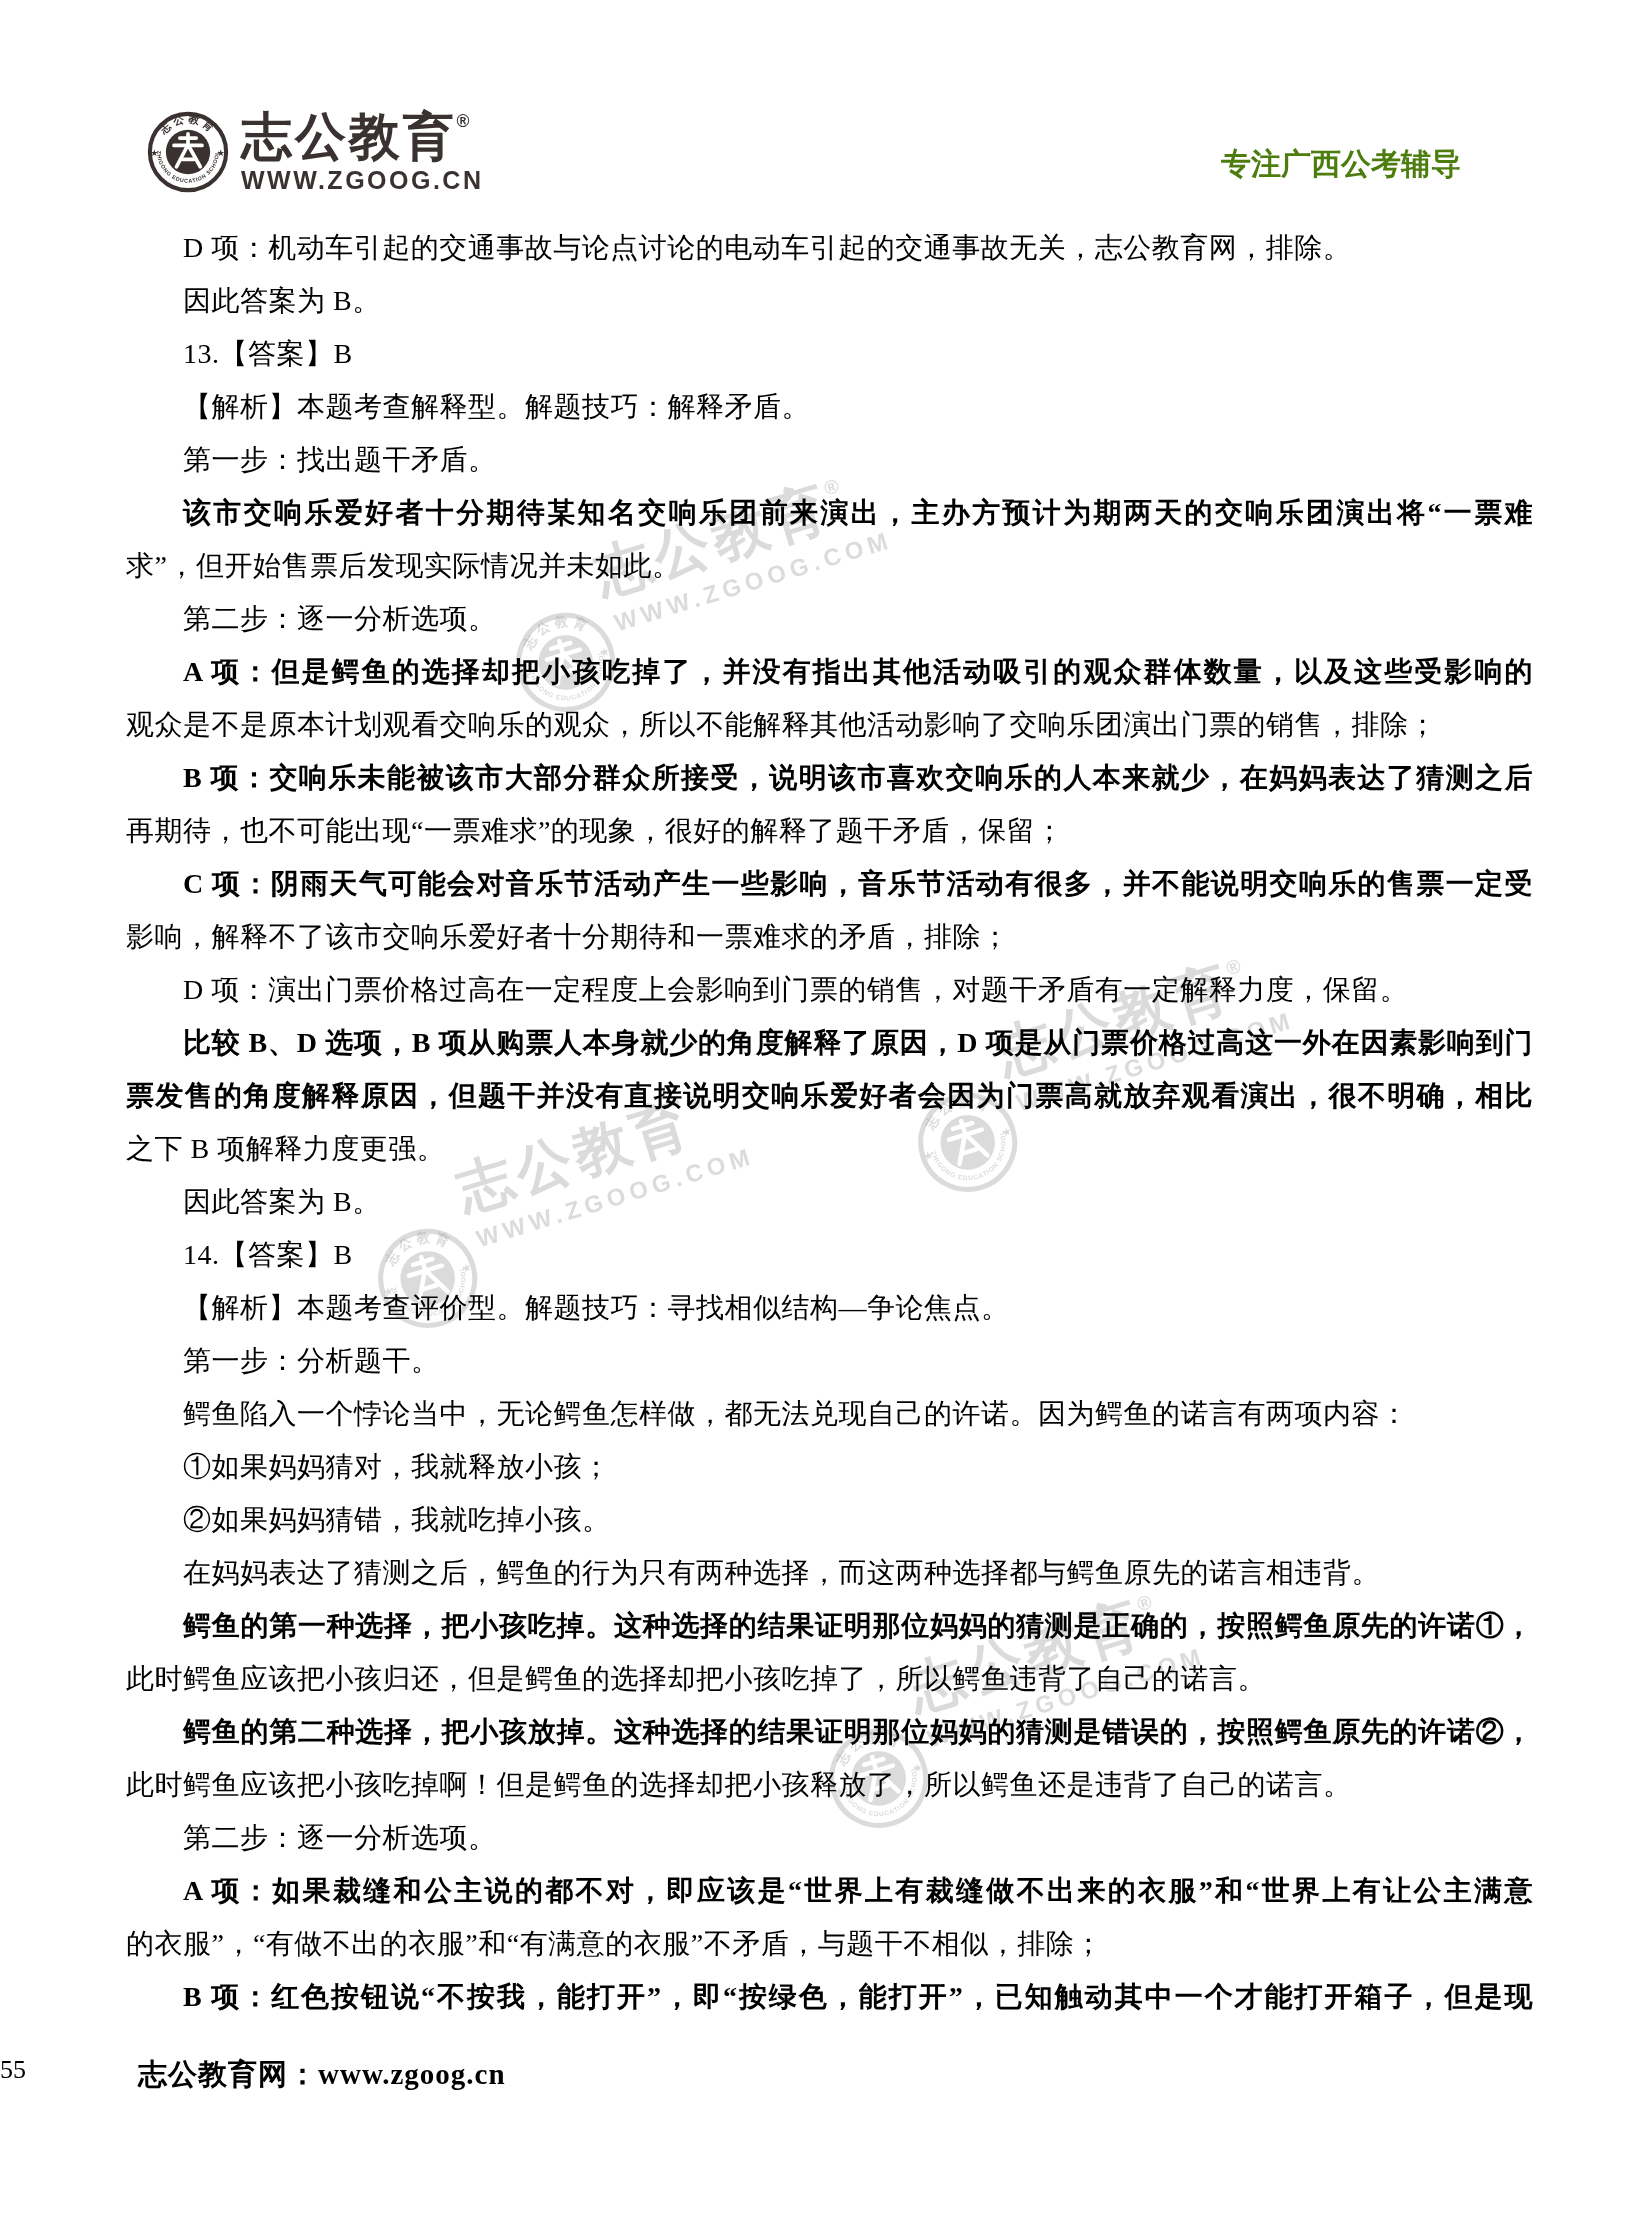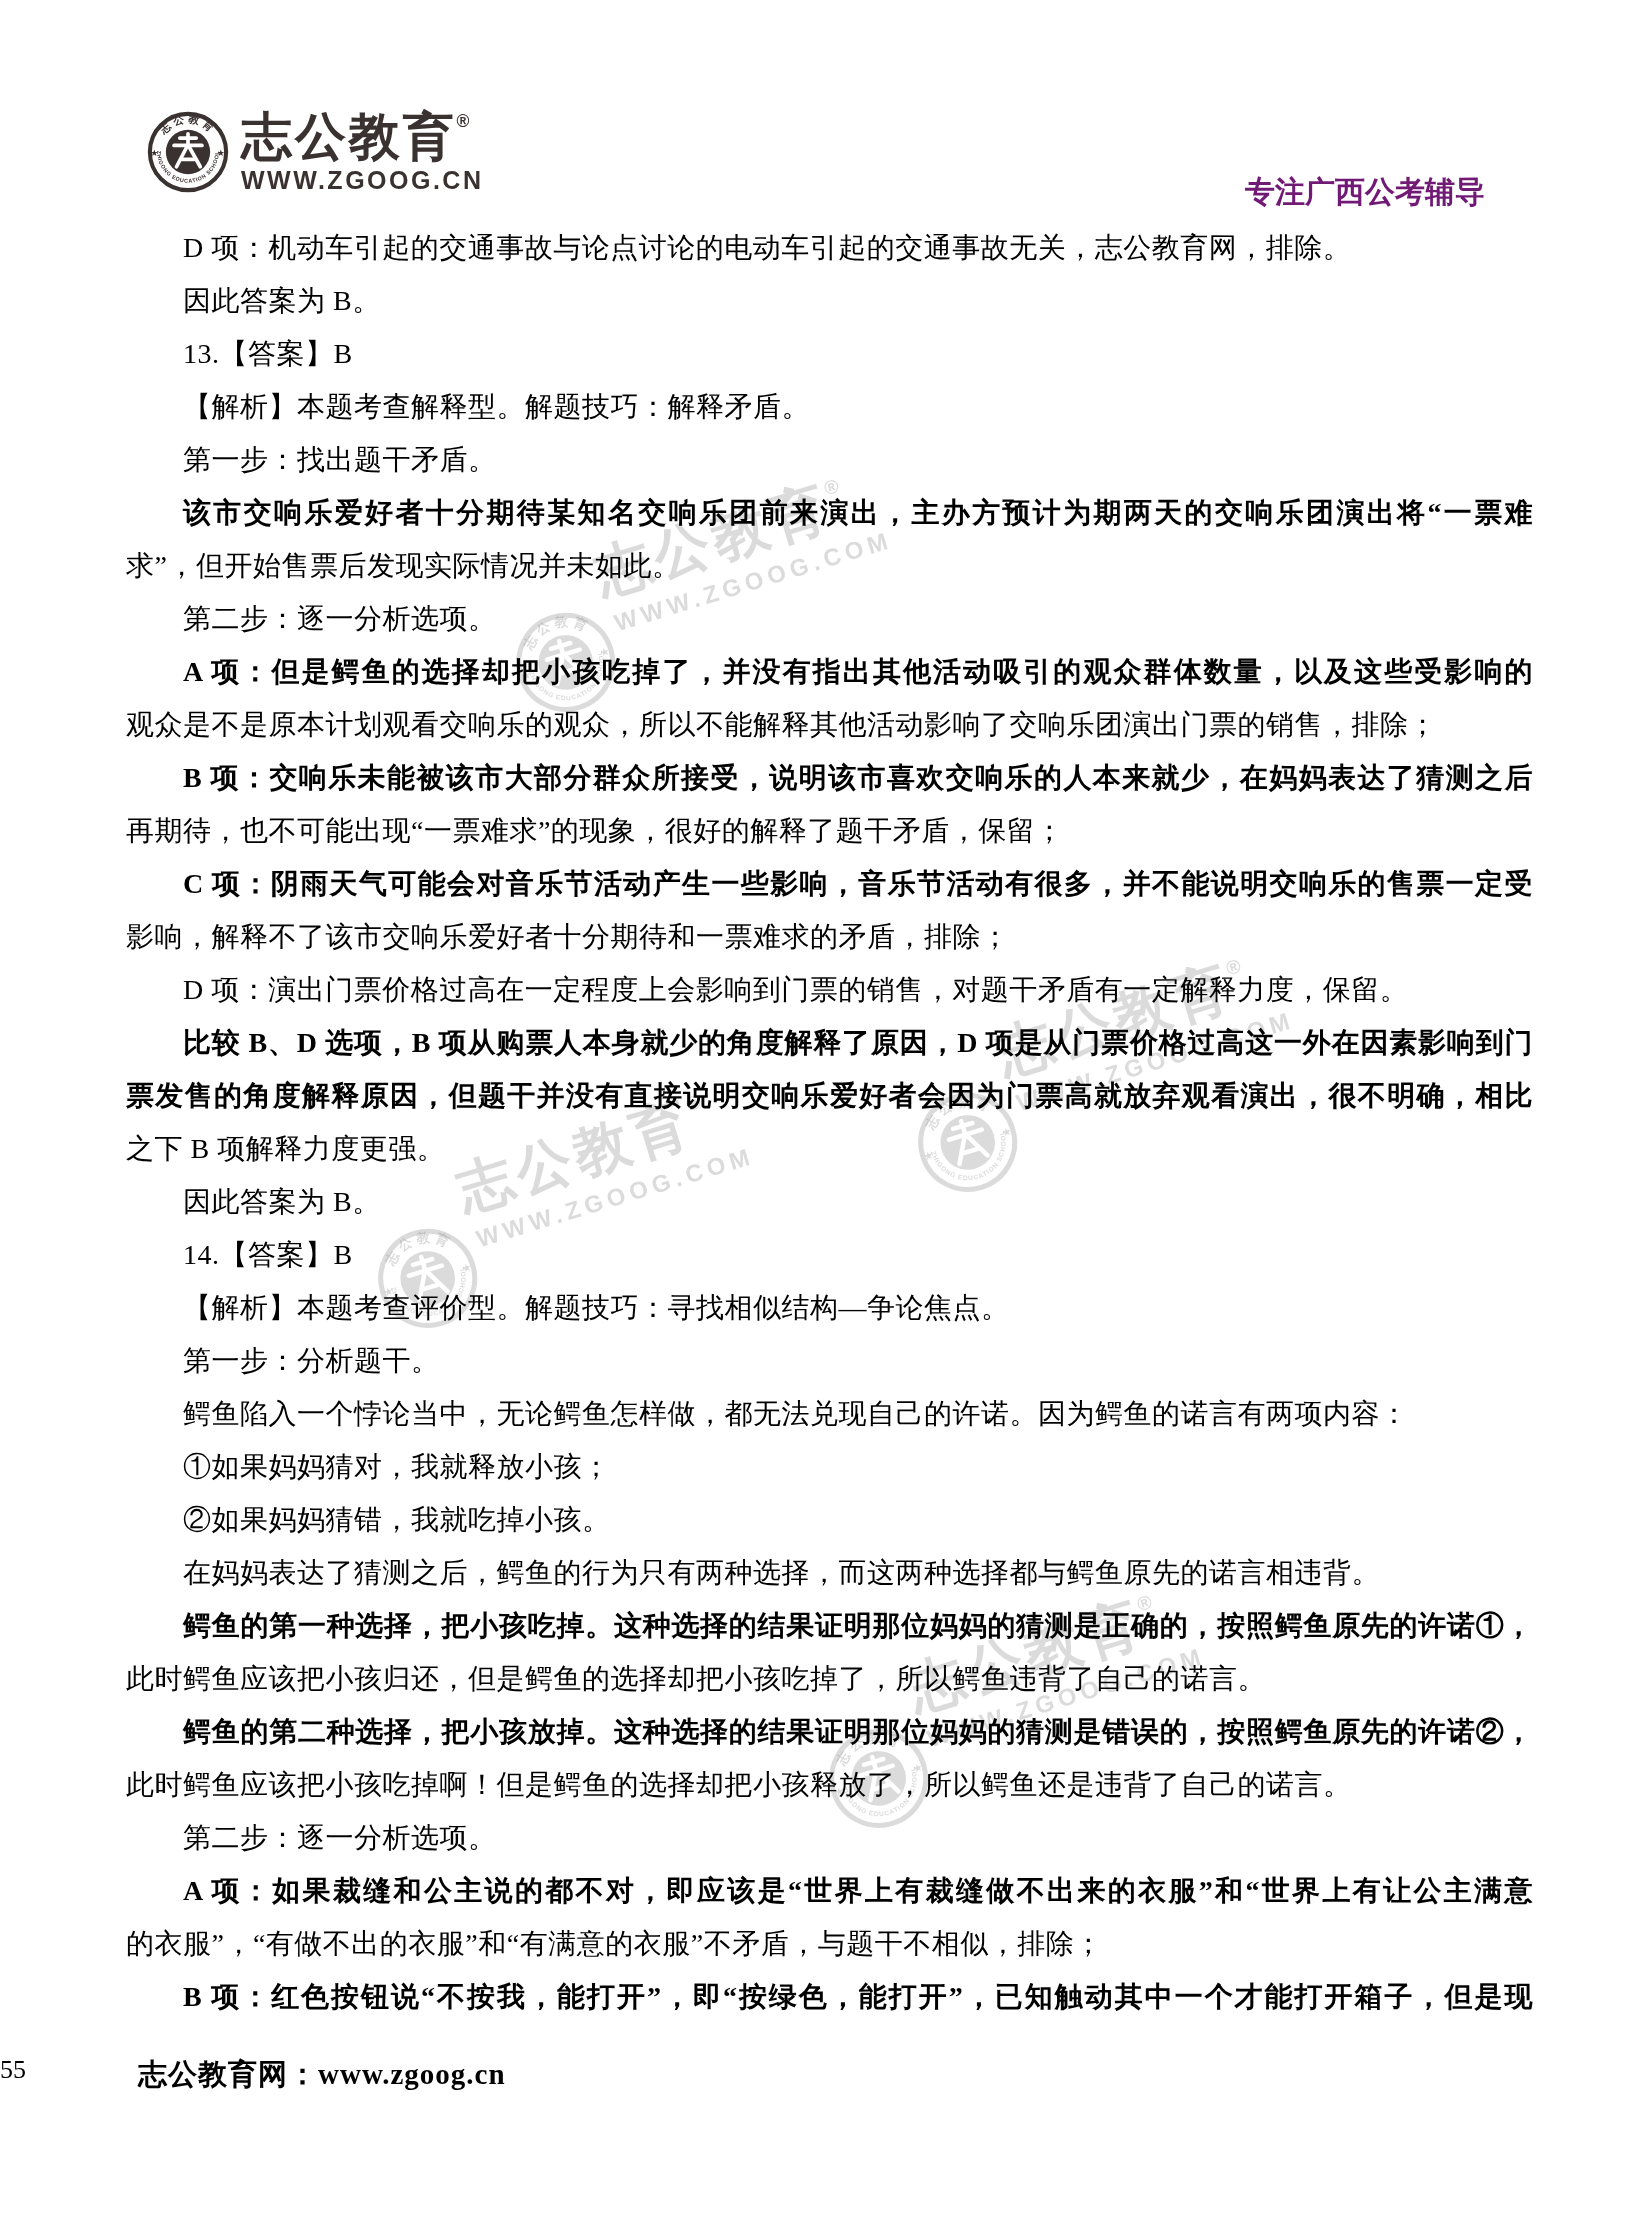--- a/index.html
+++ b/index.html
@@ -4,44 +4,43 @@
 <style>
   html, body { margin: 0; padding: 0; background: #ffffff; }
   .page {
     position: relative;
     width: 1625px;
     height: 2223px;
     background: #ffffff;
     overflow: hidden;
     font-family: "Liberation Serif", "DejaVu Serif", serif;
     color: #000;
-    padding-left: 24px;
   }
 
   
   .header-seal {
     position: absolute; left: 147px; top: 111px;
     width: 82px; height: 82px; color: #3a3230;
   }
   .wordmark-block { position: absolute; left: 241px; top: 109px; color: #3a3230; }
   .brand-cn {
     font-family: "Liberation Sans", "DejaVu Sans", sans-serif;
     font-weight: 900; font-size: 51px; line-height: 1.1; letter-spacing: 2.9px;
     white-space: nowrap;
   }
   .brand-cn sup { font-size: 17.5px; vertical-align: 27px; letter-spacing: 0; }
   .brand-url {
     font-family: "Liberation Sans", "DejaVu Sans", sans-serif;
     font-weight: 600; font-size: 25px; letter-spacing: 2.5px; margin-top: 1px;
     white-space: nowrap;
   }
   .tagline {
-    position: absolute; right: 164px; top: 172px;
+    position: absolute; right: 164px; top: 144px;
     font-family: "Liberation Sans", "DejaVu Sans", sans-serif;
-    font-weight: 700; font-size: 30px; color: #701a75; white-space: nowrap;
+    font-weight: 700; font-size: 30px; color: #4d7c0f; white-space: nowrap;
   }
 
   
   .doc-text {
     position: absolute; left: 126px; top: 221px; width: 1407px;
     font-size: 28px; line-height: 53px; letter-spacing: 0.5px;
     z-index: 2;
   }
   .line { white-space: nowrap; }
   .line.indent { padding-left: 57px; }

